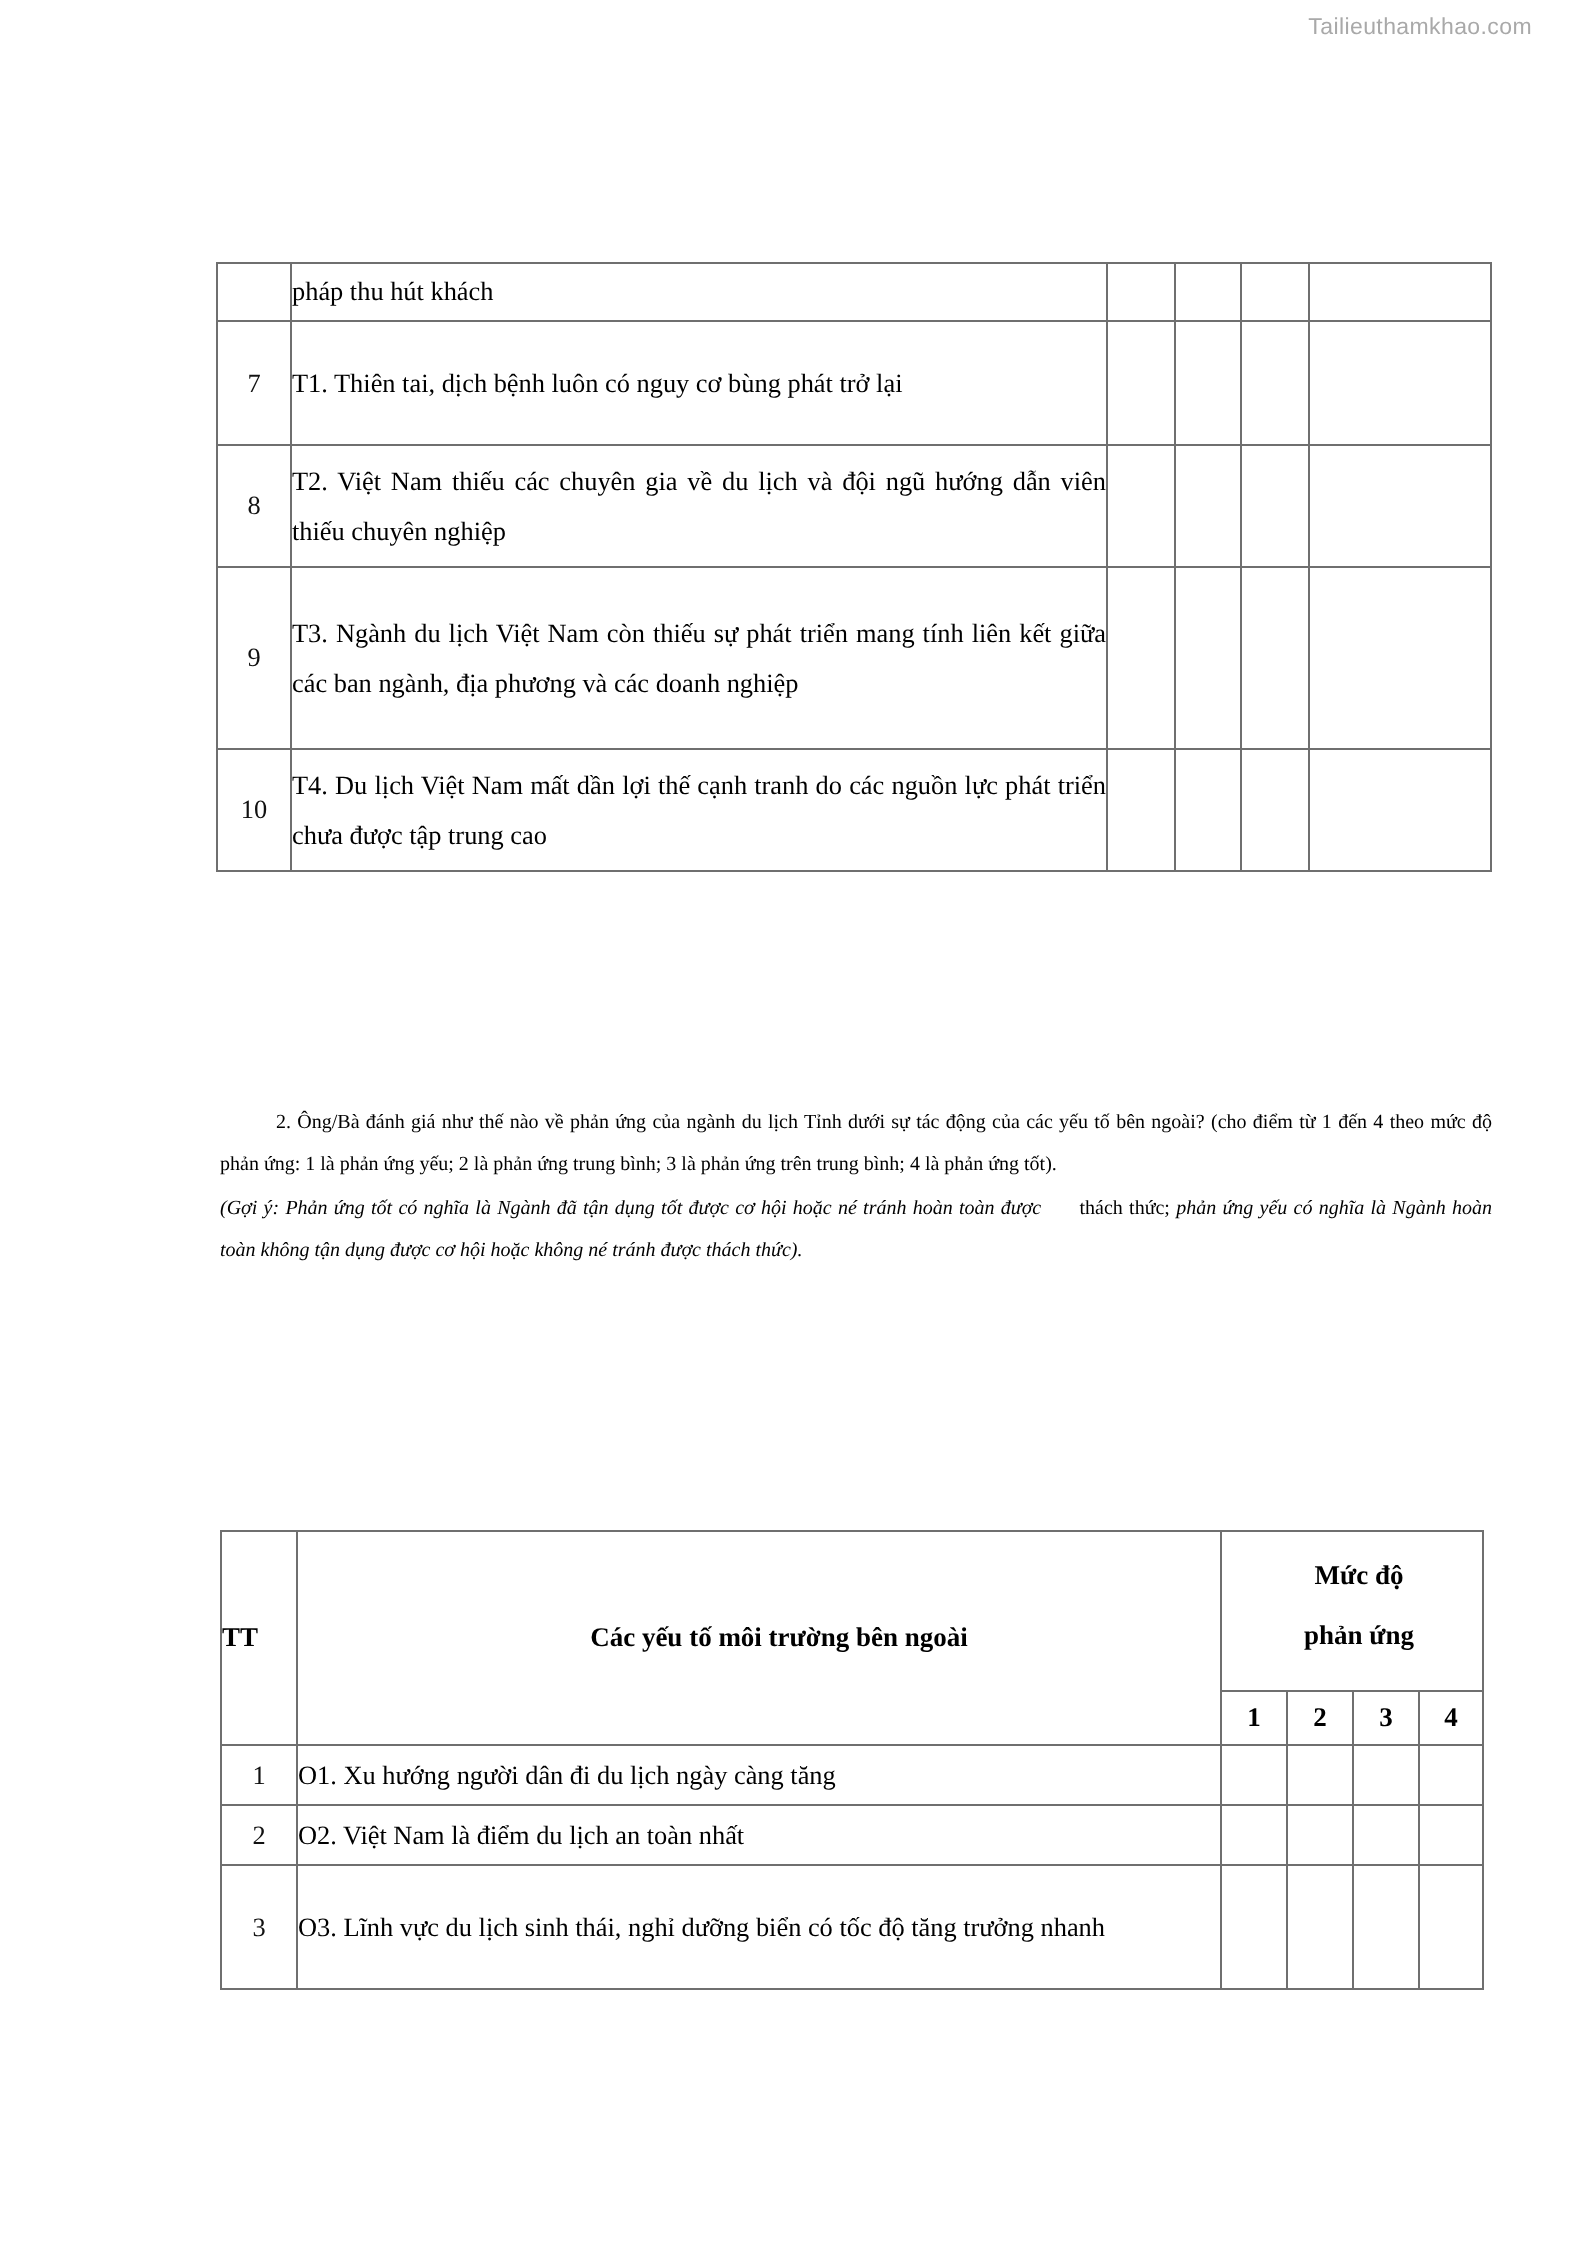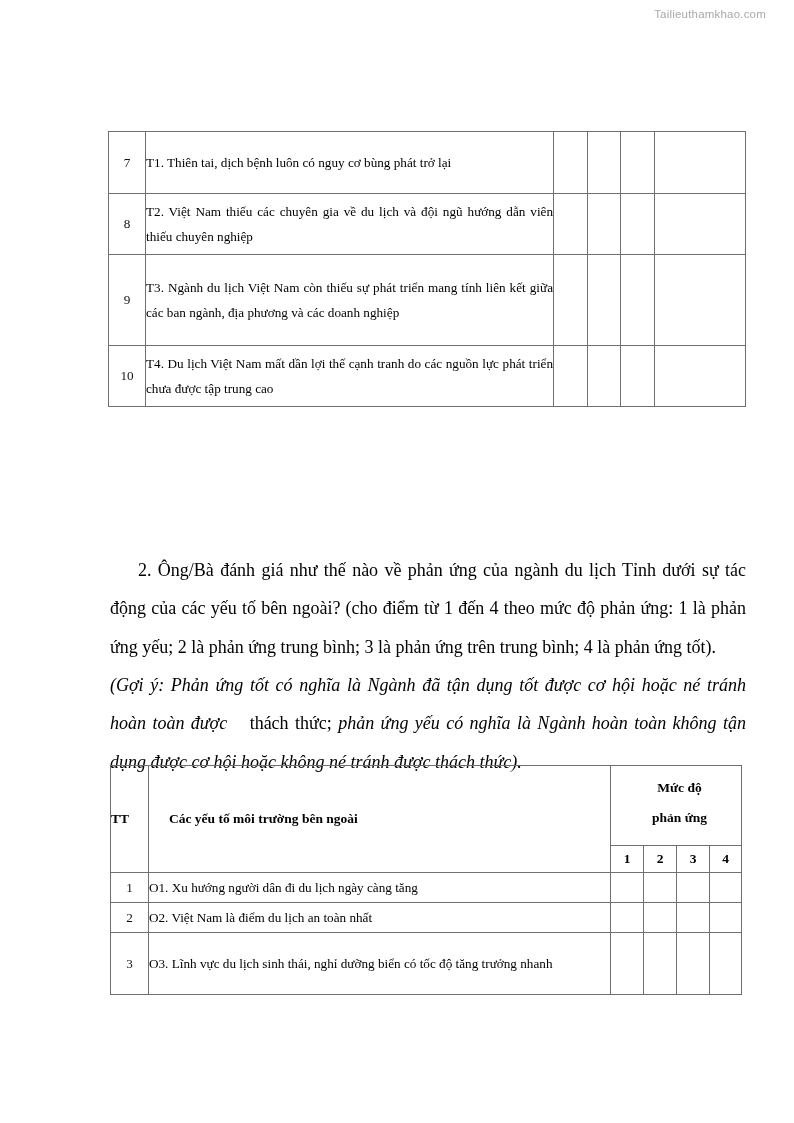--- a/index.html
+++ b/index.html
@@ -73,21 +73,21 @@
   #table-threats td { height: 0; }
 
   
   .para-block {
     position: absolute;
     left: 110px;
     width: 636px;
   }
   p.para {
     margin: 0;
-    font-size: 18px;
+    font-size: 10px;
     line-height: 2.13;
     text-align: justify;
     text-align-last: left;
   }
   p.para.indent { text-indent: 28px; }
   p.para.italic { font-style: italic; }
   .upright { font-style: normal; margin-left: 16px; }
 
   
   #table-opportunities {
@@ -96,21 +96,21 @@
     width: 631px;
   }
   #table-opportunities .hdr {
     font-weight: bold;
     font-size: 13.5px;
   }
   #table-opportunities .hdr-tt {
     text-align: left;
   }
   #table-opportunities .hdr-factor {
-    text-align: left;
+    text-align: center;
     padding-left: 20px;
   }
   #table-opportunities .hdr-scale {
     text-align: center;
     padding: 7px 0 7px 7px;
     line-height: 2.25;
     vertical-align: top;
   }
   #table-opportunities .hdr-lvl {
     text-align: center;
@@ -133,20 +133,28 @@
   <table class="doc-table" id="table-threats">
     <colgroup>
       <col style="width:37px">
       <col style="width:408px">
       <col style="width:34px">
       <col style="width:33px">
       <col style="width:34px">
       <col style="width:91px">
     </colgroup>
     <tbody>
+      <tr style="height:29px">
+        <td class="cell-num"></td>
+        <td class="cell-text one-line">pháp thu hút khách</td>
+        <td class="cell-blank"></td>
+        <td class="cell-blank"></td>
+        <td class="cell-blank"></td>
+        <td class="cell-blank"></td>
+      </tr>
       <tr style="height:62px">
         <td class="cell-num">7</td>
         <td class="cell-text">T1. Thiên tai, dịch bệnh luôn có nguy cơ bùng phát trở lại</td>
         <td class="cell-blank"></td>
         <td class="cell-blank"></td>
         <td class="cell-blank"></td>
         <td class="cell-blank"></td>
       </tr>
       <tr style="height:61px">
         <td class="cell-num">8</td>

